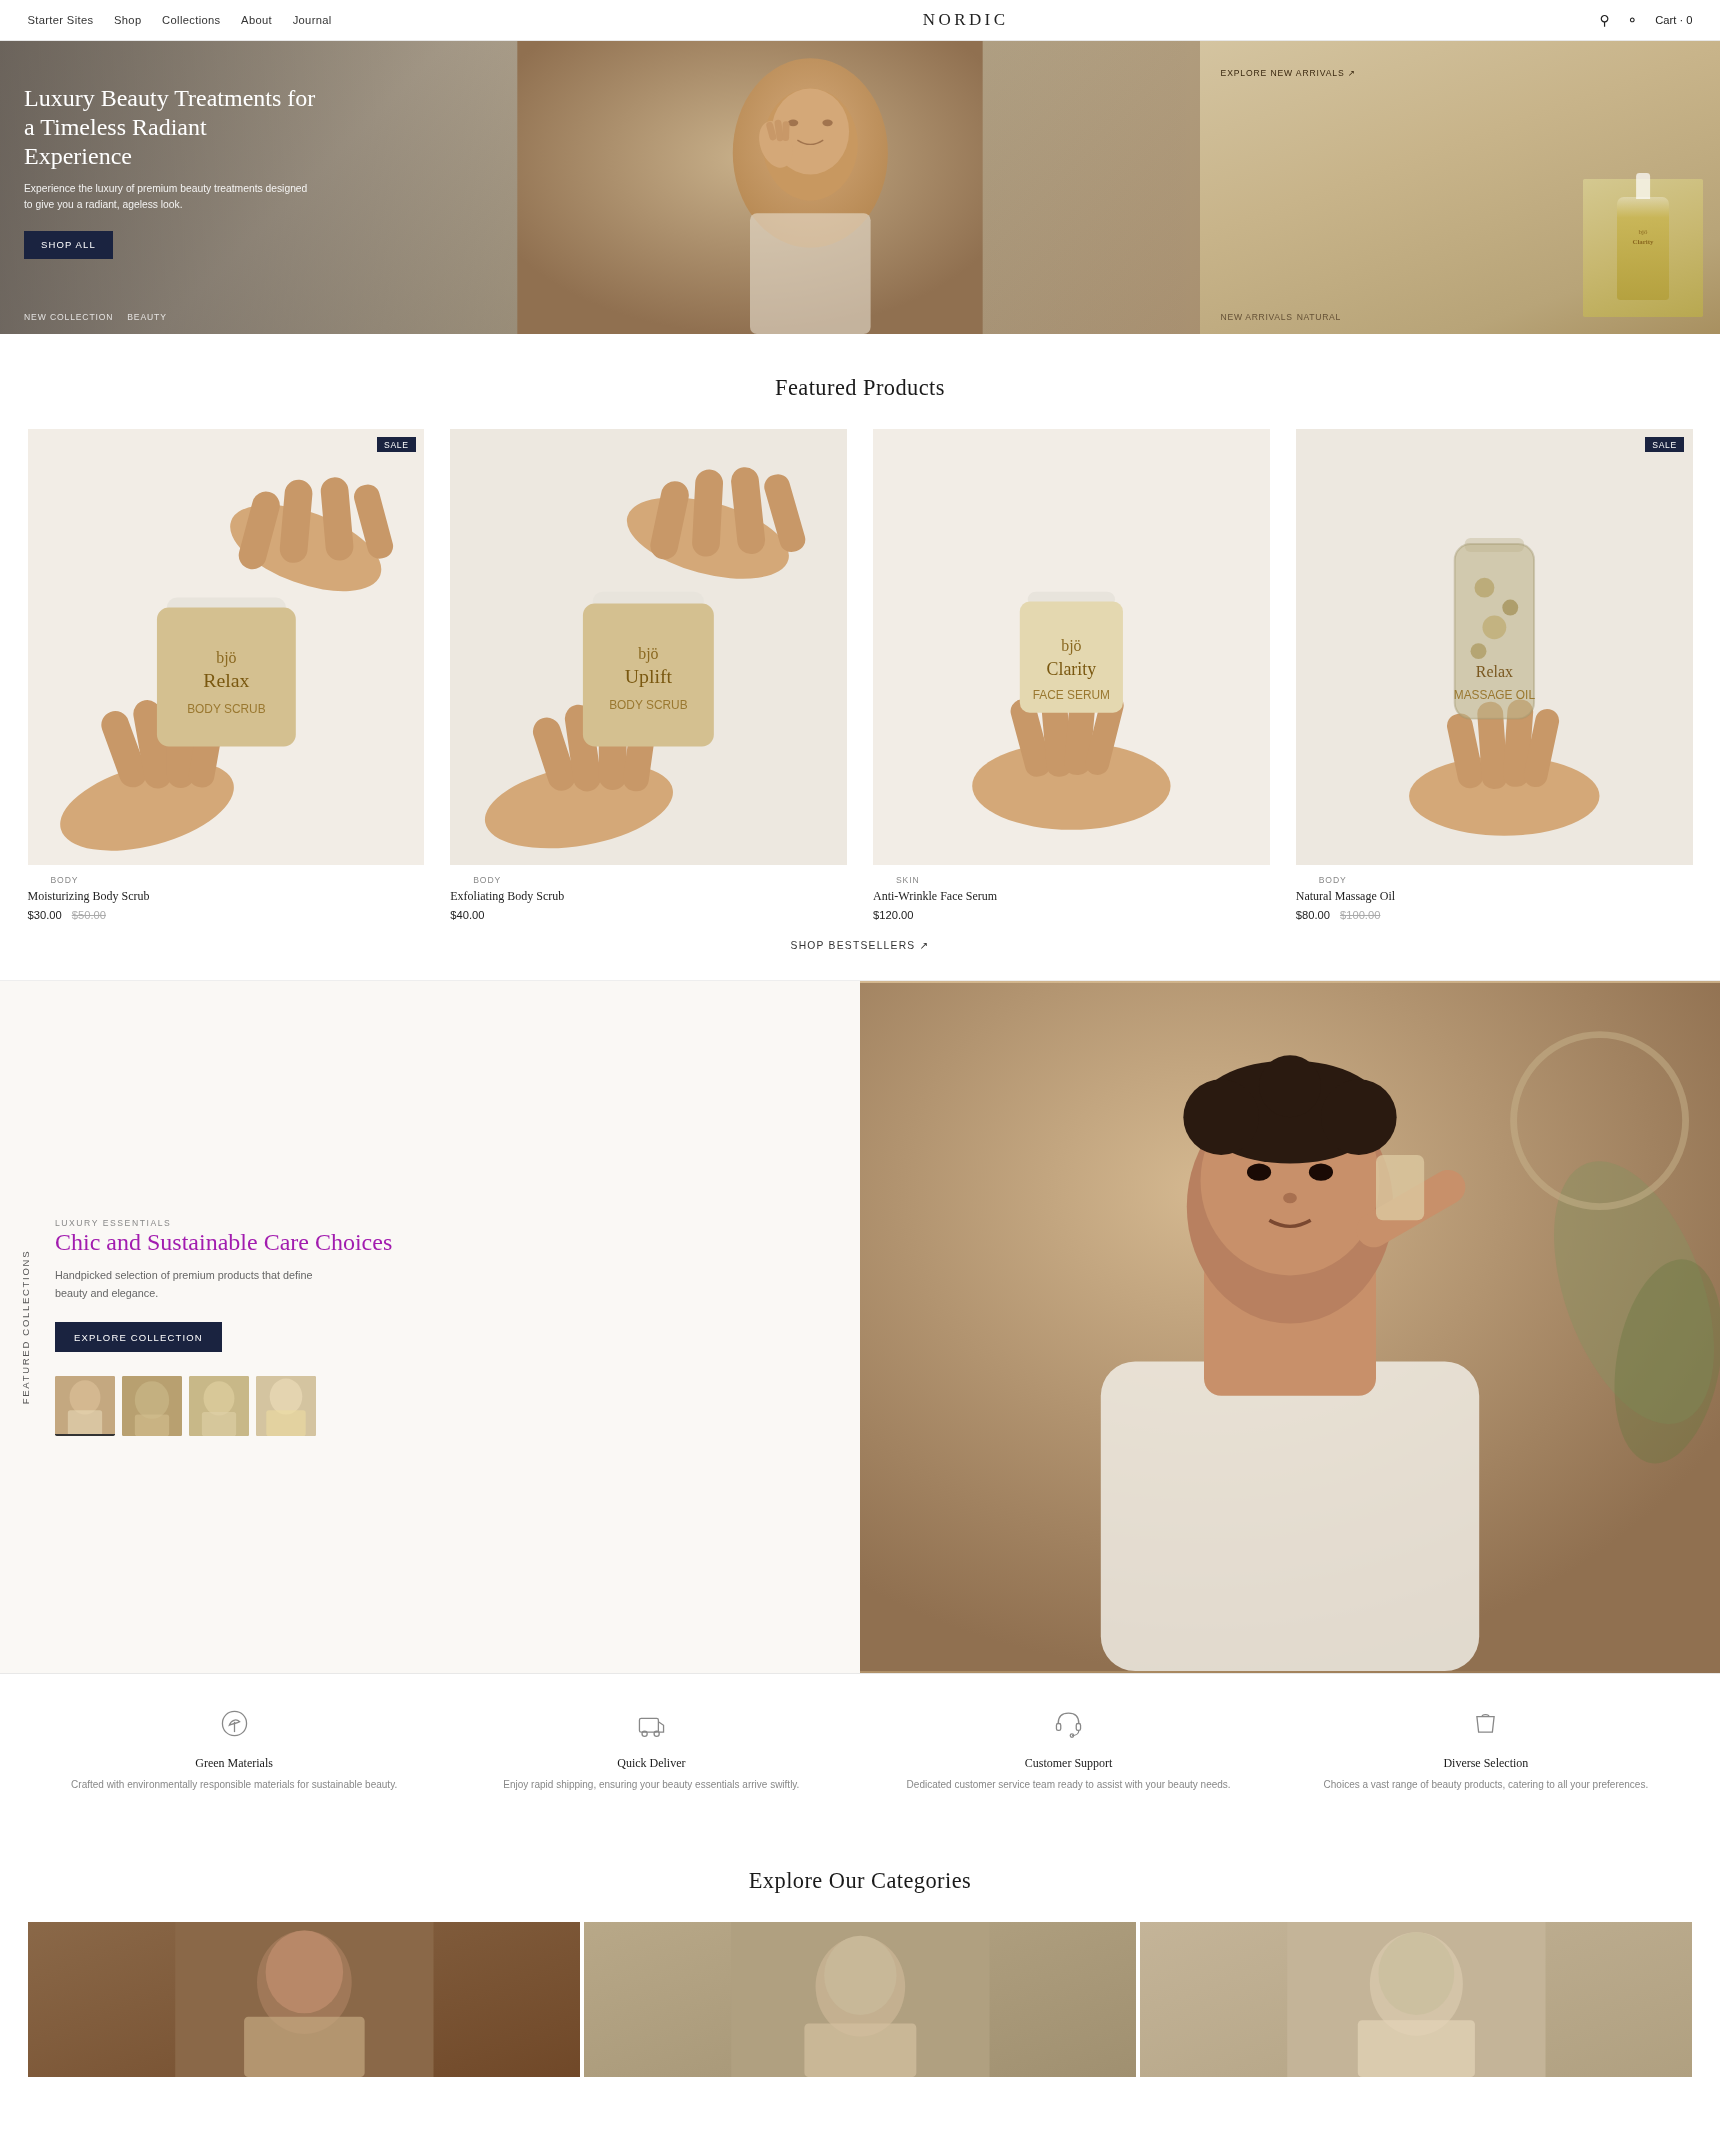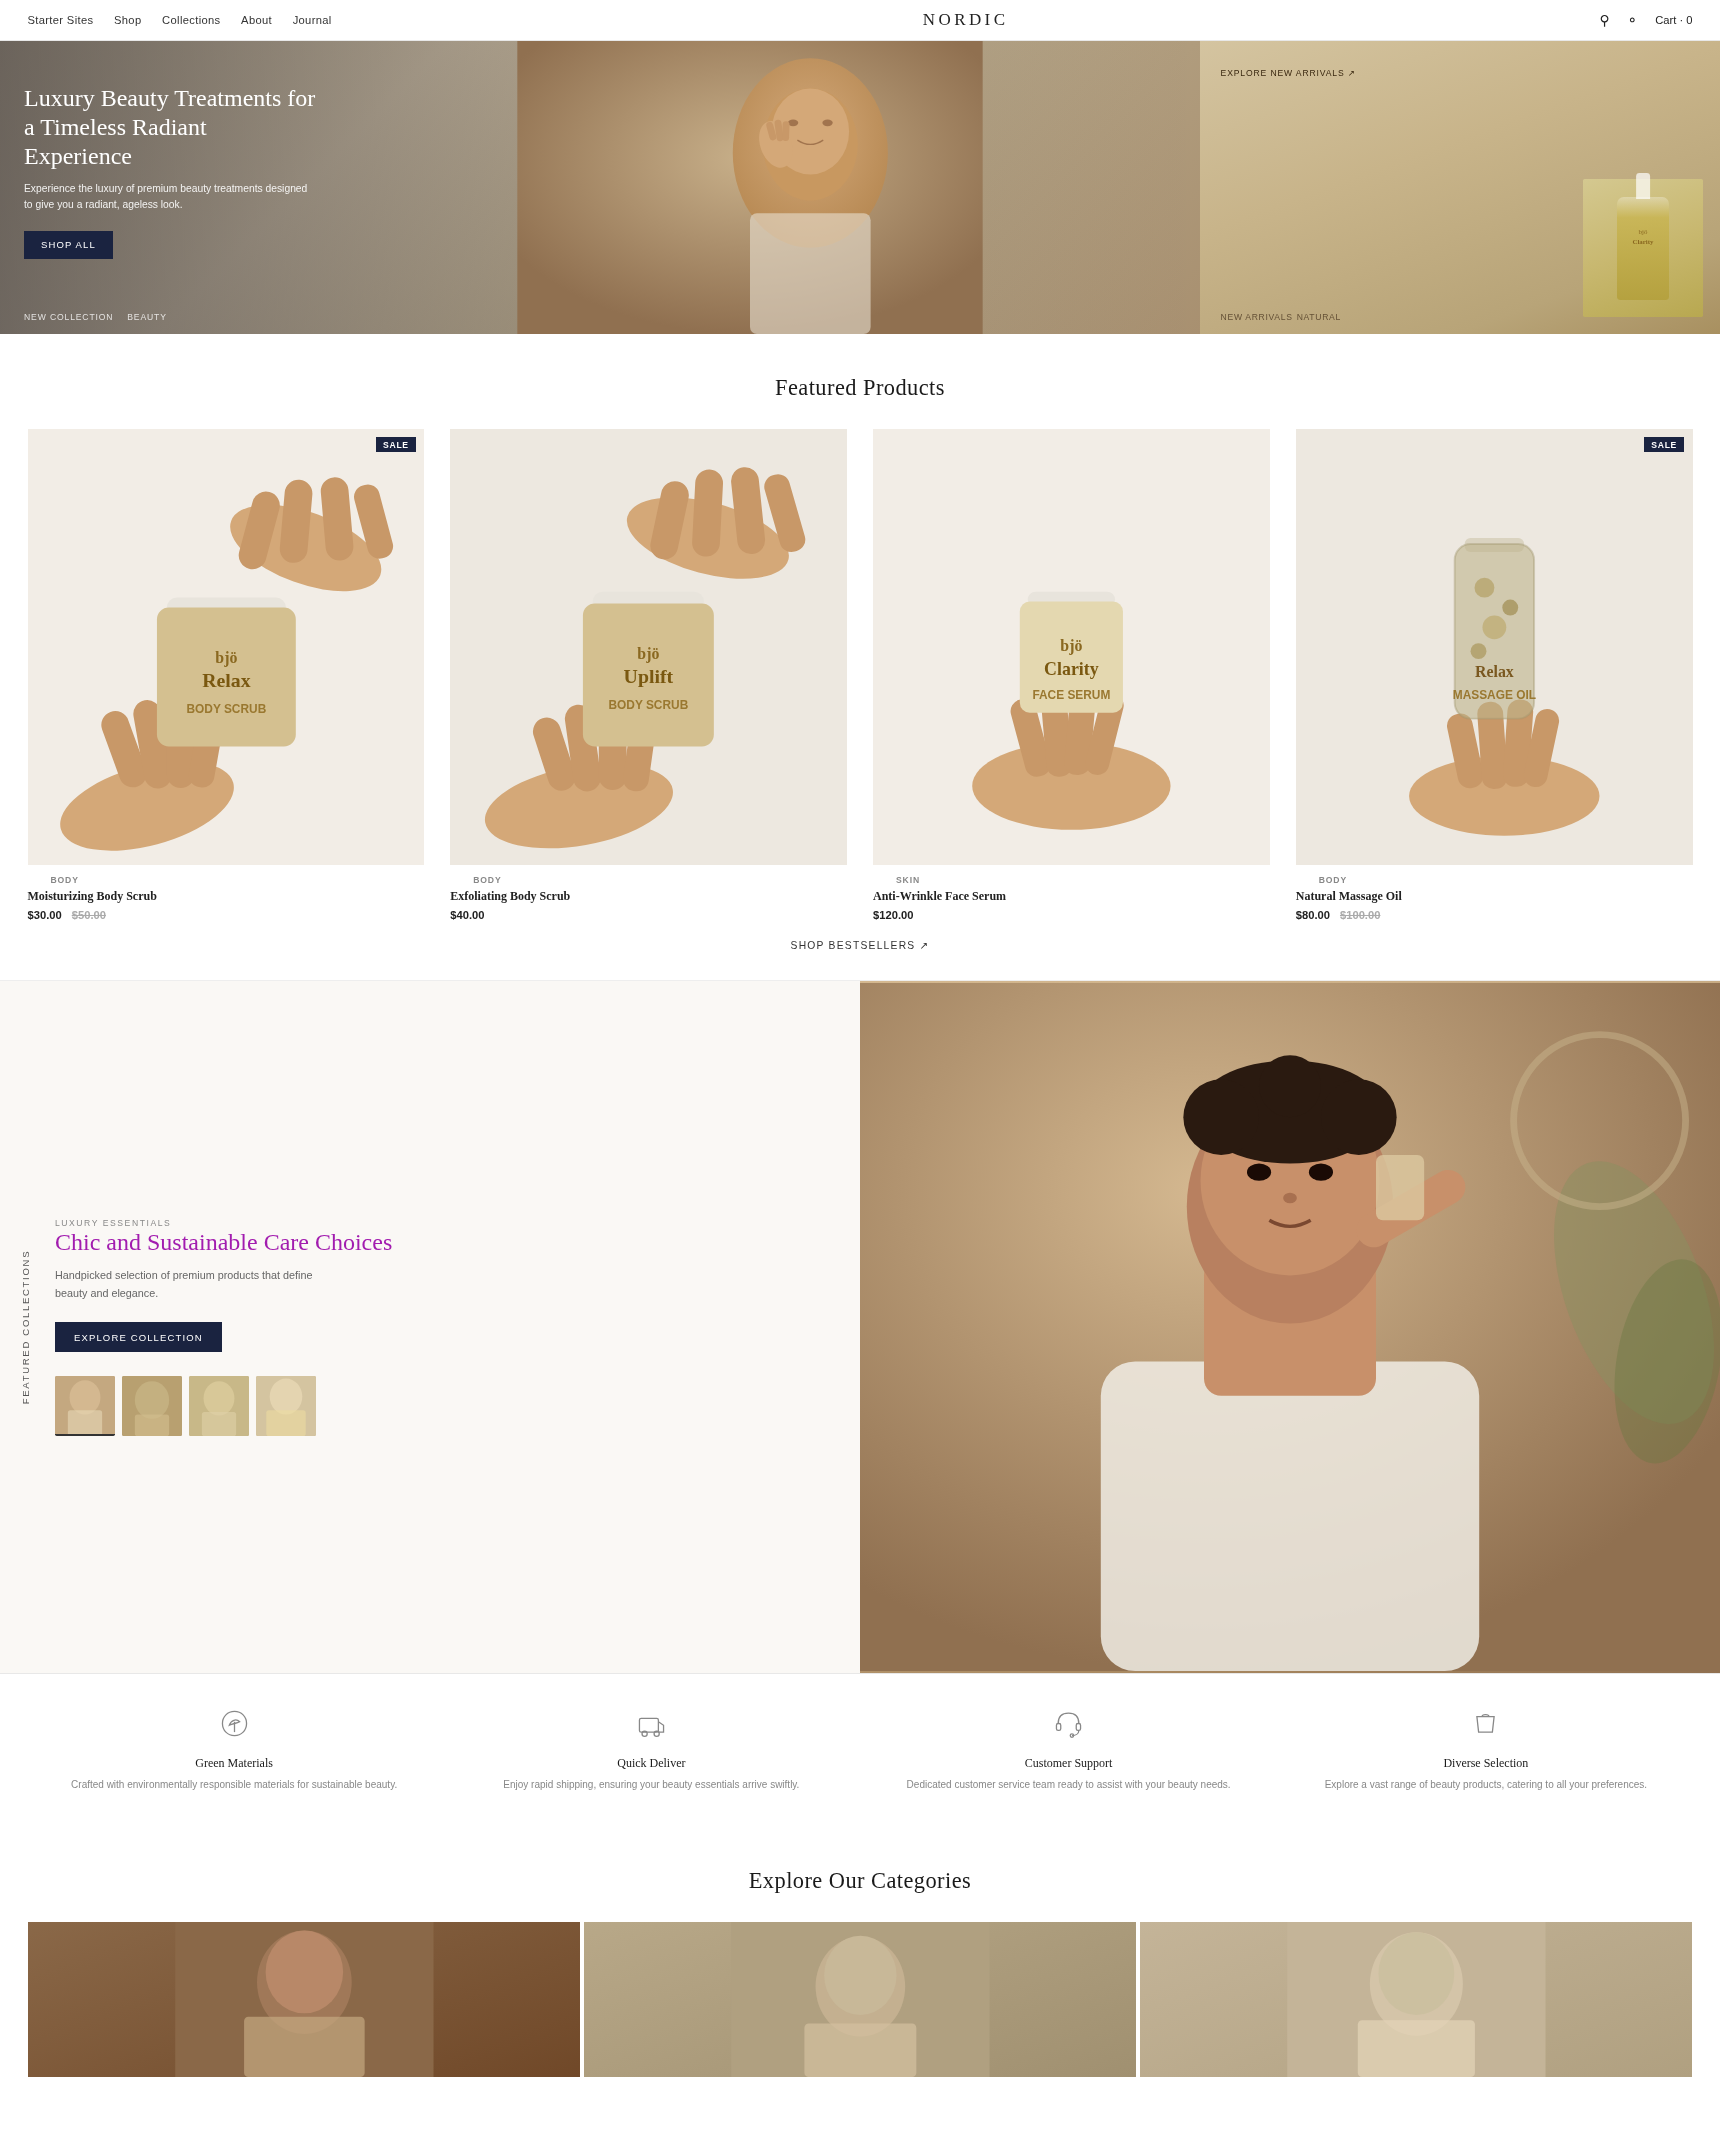--- a/index.html
+++ b/index.html
@@ -91,21 +91,21 @@
       letter-spacing: 0.08em; text-transform: uppercase;
       font-family: 'Helvetica Neue', sans-serif;
     }
 
     
     .featured-section { padding: 41px 27.5px 27.5px; }
     .section-title {
       text-align: center; font-size: 22.4px; font-weight: 400;
       letter-spacing: 0.02em; margin-bottom: 27.5px; color: #1a1a1a;
     }
-    .products-grid { display: grid; grid-template-columns: repeat(4, 1fr); gap: 26px; font-weight: bold; }
+    .products-grid { display: grid; grid-template-columns: repeat(4, 1fr); gap: 26px; }
     .product-card { position: relative; }
     .product-image {
       width: 100%; aspect-ratio: 1/1.1;
       background: #f2ede6; display: flex; align-items: center; justify-content: center;
       overflow: hidden; margin-bottom: 10.3px; position: relative;
     }
     .product-image.alt-bg { background: #ede8e0; }
     .sale-badge {
       position: absolute; top: 8.6px; right: 8.6px;
       background: #1a2340; color: #fff; font-size: 8.6px;
@@ -521,21 +521,21 @@
     <p class="feature-desc">Dedicated customer service team ready to assist with your beauty needs.</p>
   </div>
   <div class="feature-item">
     <div class="feature-icon">
       <svg width="31" height="31" viewBox="0 0 36 36" fill="none" xmlns="http://www.w3.org/2000/svg">
         <path d="M8 10 L28 10 L26 28 L10 28 Z" stroke="#888" stroke-width="1.5" fill="none"></path>
         <path d="M14 10 C14 7 22 7 22 10" stroke="#888" stroke-width="1.5" fill="none"></path>
       </svg>
     </div>
     <p class="feature-title">Diverse Selection</p>
-    <p class="feature-desc">Explore a vast range of beauty products, catering to all your preferences.</p>
+    <p class="feature-desc">Choices a vast range of beauty products, catering to all your preferences.</p>
   </div>
 </div>
 
 <section class="explore-section">
   <h2 class="section-title">Explore Our Categories</h2>
   <div class="explore-grid">
     <div class="explore-item">
       <svg viewBox="0 0 300 180" width="100%" height="100%" xmlns="http://www.w3.org/2000/svg">
         <rect width="300" height="180" fill="#8a6848"></rect>
         <ellipse cx="150" cy="70" rx="55" ry="60" fill="#a07858"></ellipse>

